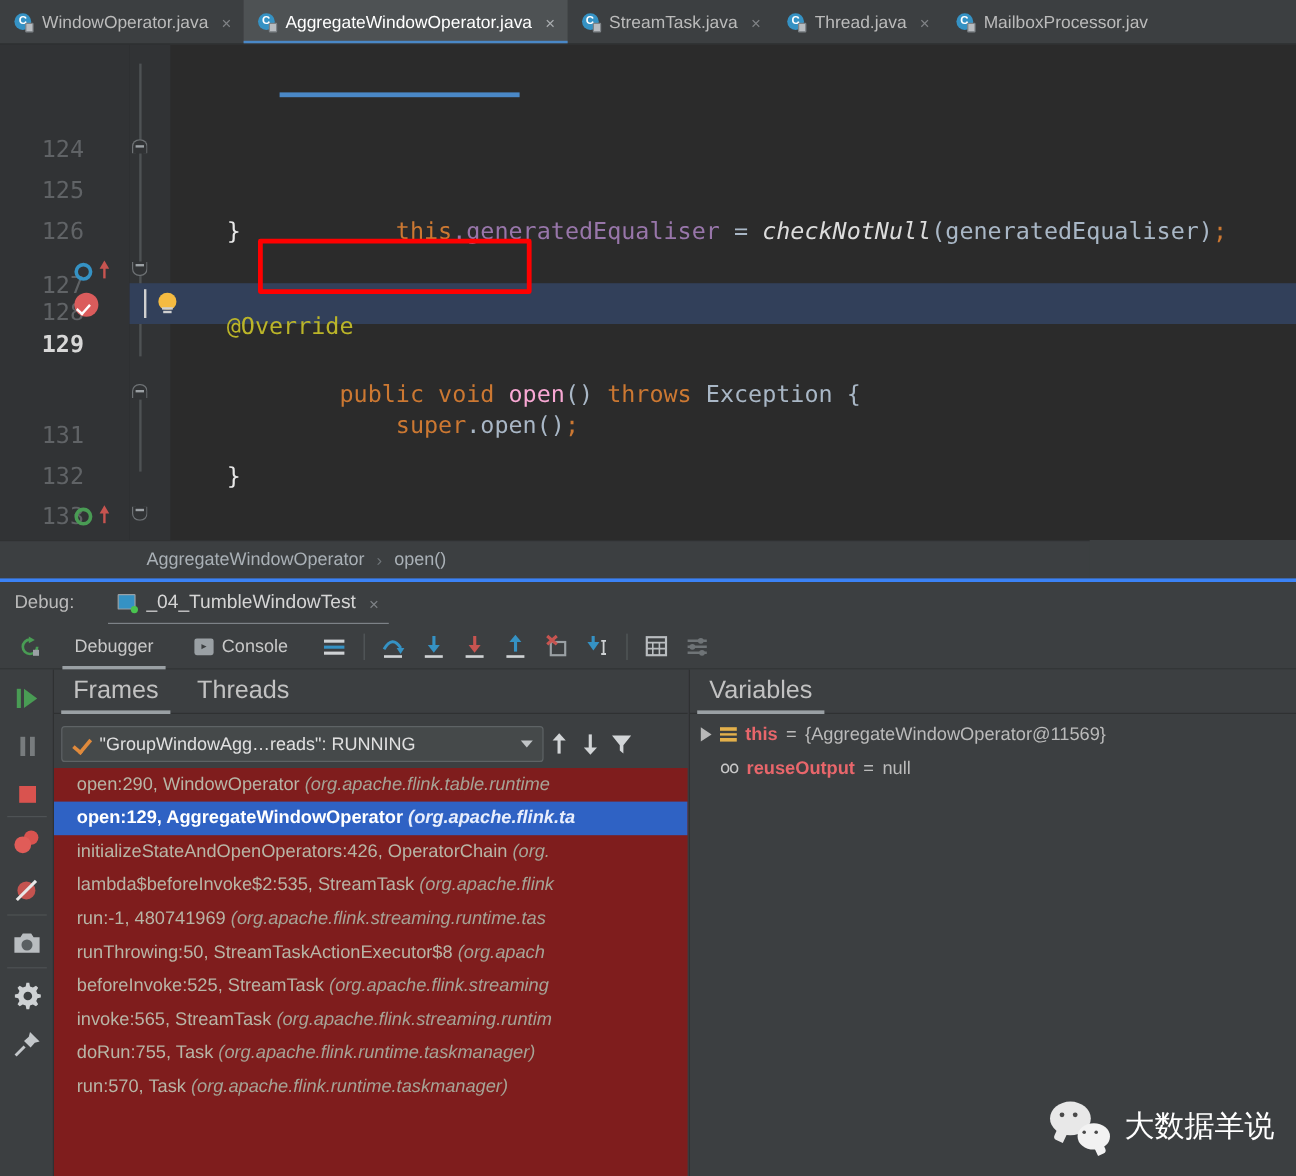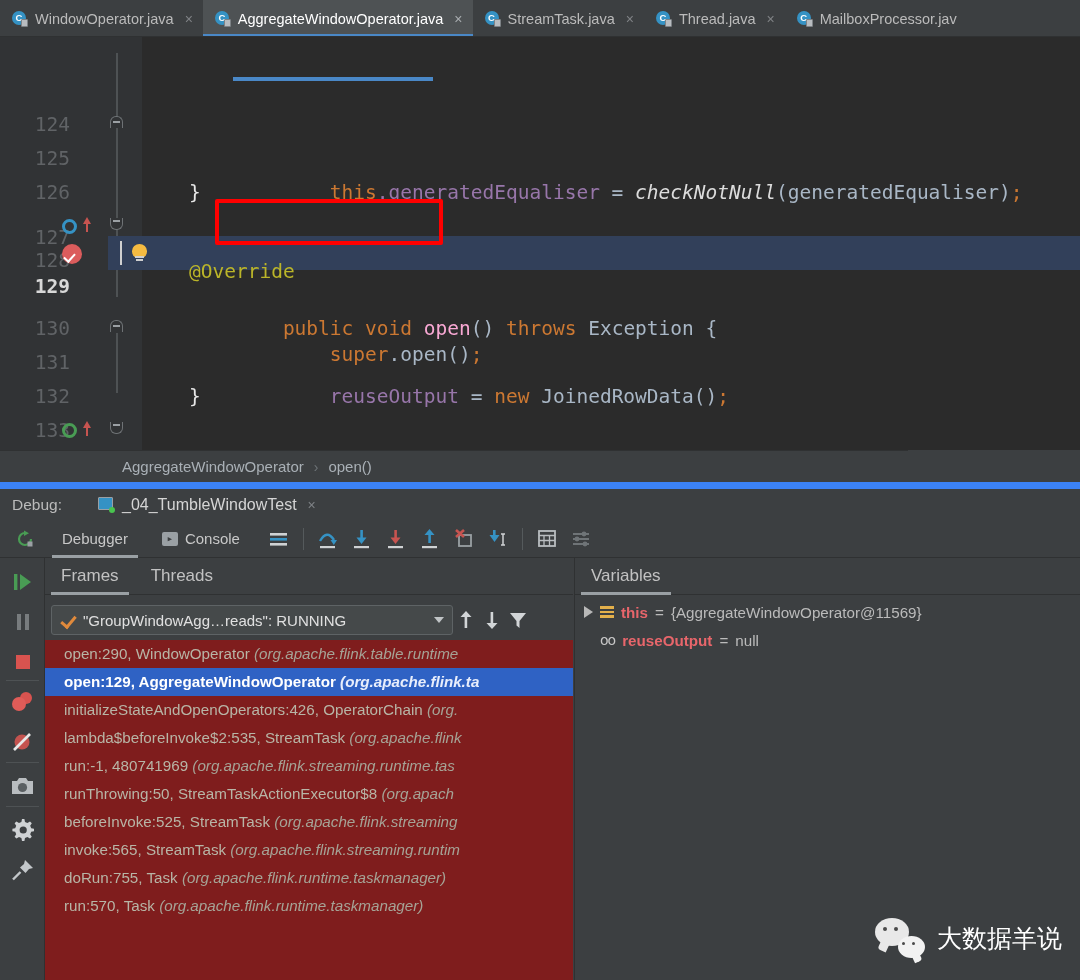--- a/index.html
+++ b/index.html
@@ -157,21 +157,21 @@
     background: #3c3f41; display: flex; align-items: center;
     padding-left: 122px; gap: 10px; color: #a9b0b6; font-size: 15px;
     border-top: 1px solid #2f3132;
   }
   .bc-sep { color: #6e7478; font-size: 14px; }
 
   
   .dbg-header {
     position: absolute; top: 482px; left: 0; width: 1080px; height: 38px;
     background: #3c3f41; display: flex; align-items: center;
-    border-top: 7px solid #3b82f6;
+    border-top: 3px solid #3b82f6;
   }
   .dbg-label { color: #bbbbbb; font-size: 15.5px; margin-left: 12px; }
   .dbg-tab {
     display: flex; align-items: center; gap: 7px; margin-left: 28px;
     height: 38px; position: relative; padding: 0 8px;
   }
   .dbg-tab::after {
     content: ""; position: absolute; left: 0; right: 0; bottom: 0;
     height: 3px; background: #7d8287;
   }
@@ -235,21 +235,21 @@
 
   .frames-pane {
     position: absolute; left: 45px; top: 0; width: 528px; height: 422px;
   }
   .pane-tabs {
     position: absolute; top: 0; left: 0; width: 100%; height: 37px;
     display: flex; align-items: center; border-bottom: 1px solid #2f3132;
   }
   .pane-tab {
     height: 37px; padding: 0 16px; display: flex; align-items: center;
-    color: #c2c2c2; font-size: 17px; position: relative;
+    color: #c2c2c2; font-size: 21px; position: relative;
   }
   .pane-tab.active::after {
     content: ""; position: absolute; left: 6px; right: 6px; bottom: 0;
     height: 3px; background: #9aa0a4;
   }
   .thread-bar {
     position: absolute; top: 45px; left: 0; width: 528px; height: 34px;
     display: flex; align-items: center;
   }
   .thread-select {
@@ -471,26 +471,20 @@
     </div>
     <div class="gicon" style="left:62px; top:207px;">
       <div class="bp"></div>
     </div>
     <div class="bulb" style="left:131px; top:207px;">
       <span class="b"></span>
         <span class="s1"></span>
         <span class="s2"></span>
     </div>
 
-    <div class="row" style="top:241px;">
-      <span class="ln">130</span>
-      <span class="codetext" style="left:142px;">
-        <span class="fld">        reuseOutput</span><span class="txt"> = </span><span class="kw">new</span><span class="txt"> JoinedRowData()</span><span class="semi">;</span>
-      </span>
-    </div>
 
     <div class="row" style="top:275px;">
       <span class="ln">131</span>
       <span class="codetext wht" style="left:142px;">    }</span>
     </div>
     <div class="fold top" style="left:110px; top:283px;">
         <span class="minus"></span>
       </div>
 
     <div class="row" style="top:309px;">

